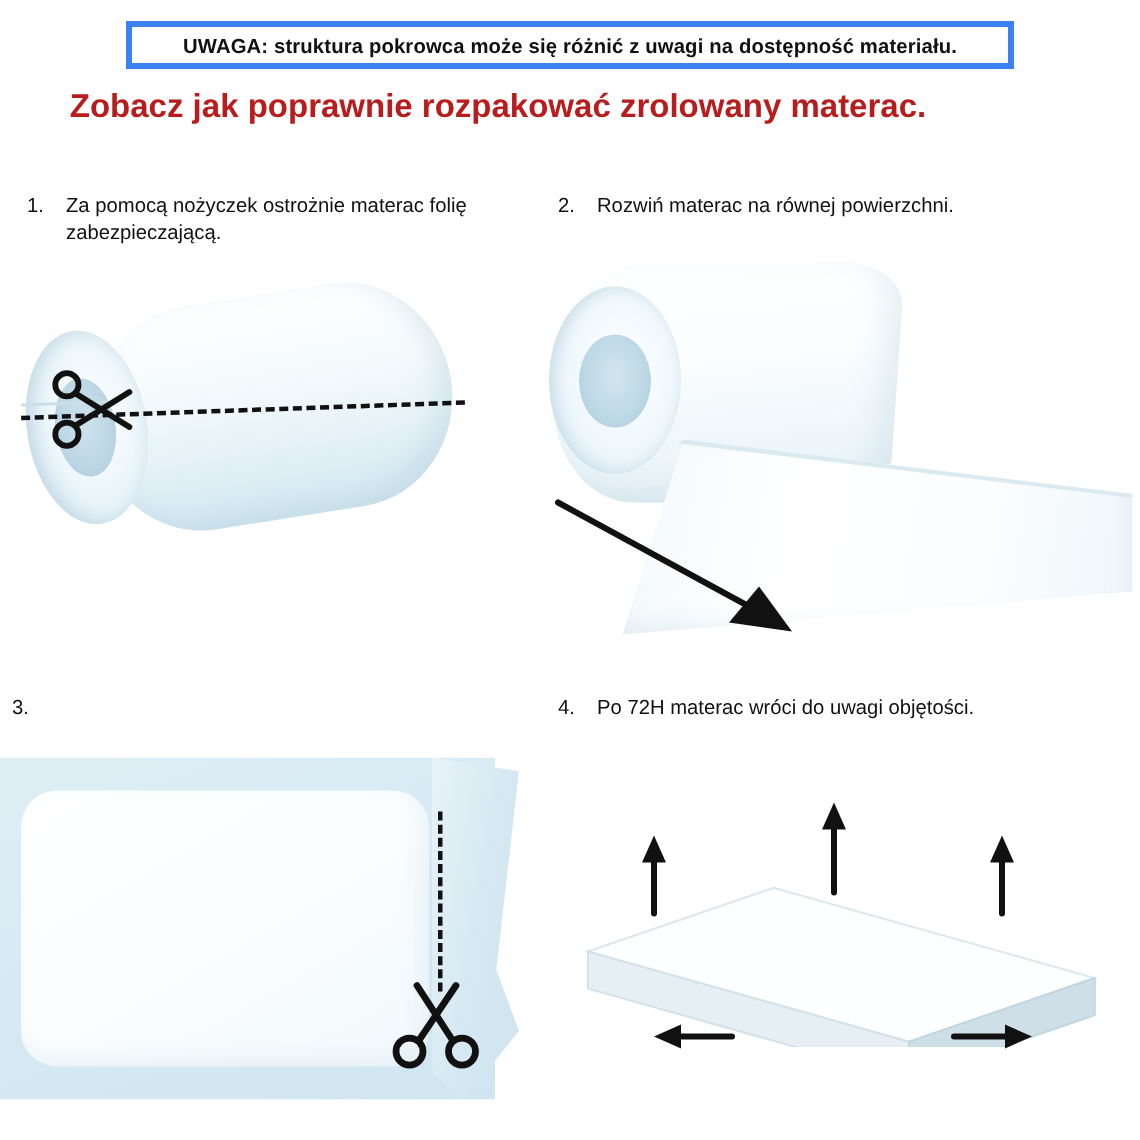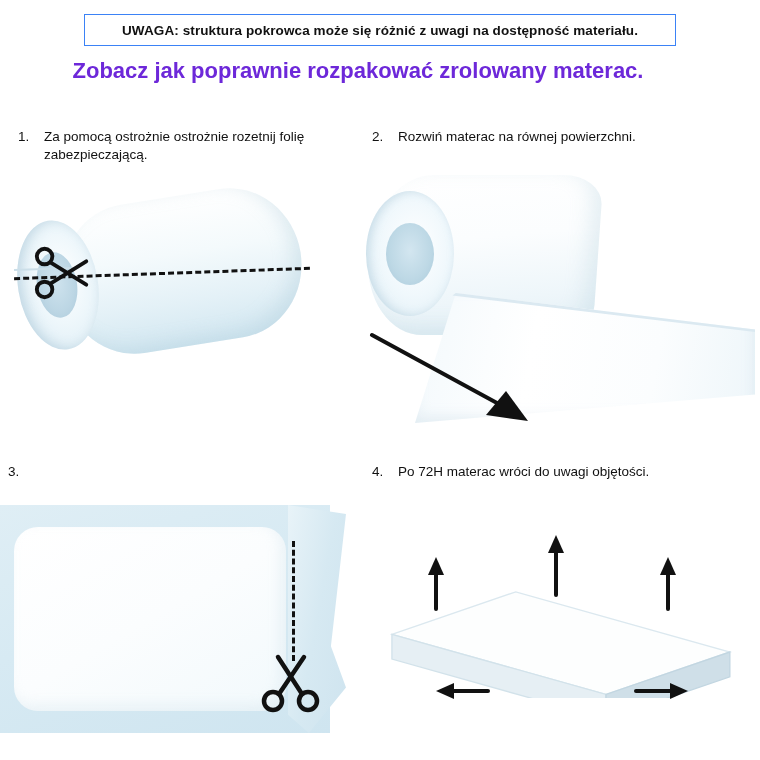--- a/index.html
+++ b/index.html
@@ -17,21 +17,21 @@
   }
 
   
   .notice {
     position: absolute;
     left: 84px;
     top: 14px;
     width: 592px;
     height: 32px;
     box-sizing: border-box;
-    border: 1px solid #3b82f6;
+    border: 4px solid #3b82f6;
     background: #ffffff;
     display: flex;
     align-items: center;
     justify-content: center;
   }
   .notice-text {
     font-size: 13.5px;
     font-weight: bold;
     letter-spacing: 0.1px;
     color: #111;
@@ -40,22 +40,21 @@
 
   
   .heading {
     position: absolute;
     left: 0;
     top: 58px;
     width: 664px;
     text-align: center;
     font-size: 22px;
     font-weight: bold;
-    color: #6d28d9;
-    padding-left: 26px;
+    color: #b91c1c;
   }
 
   
   .step {
     position: absolute;
   }
   .step-head {
     display: flex;
     align-items: flex-start;
     gap: 8px;
@@ -260,21 +259,21 @@
 
 <div class="notice">
   <span class="notice-text">UWAGA: struktura pokrowca może się różnić z uwagi na dostępność materiału.</span>
 </div>
 
 <div class="heading">Zobacz jak poprawnie rozpakować zrolowany materac.</div>
 
 <div class="step" id="step1">
   <div class="step-head">
     <span class="step-num">1.</span>
-    <span class="step-text">Za pomocą ostrożnie ostrożnie rozetnij folię zabezpieczającą.</span>
+    <span class="step-text">Za pomocą nożyczek ostrożnie materac folię zabezpieczającą.</span>
   </div>
 </div>
 
 <div class="art" id="art1">
   <div class="cyl-body"></div>
   <div class="cyl-cap"></div>
   <div class="cyl-hole"></div>
   <div class="cut-line-light"></div>
   <div class="cut-line"></div>
   <svg class="scissors1" viewBox="0 0 64 64">

